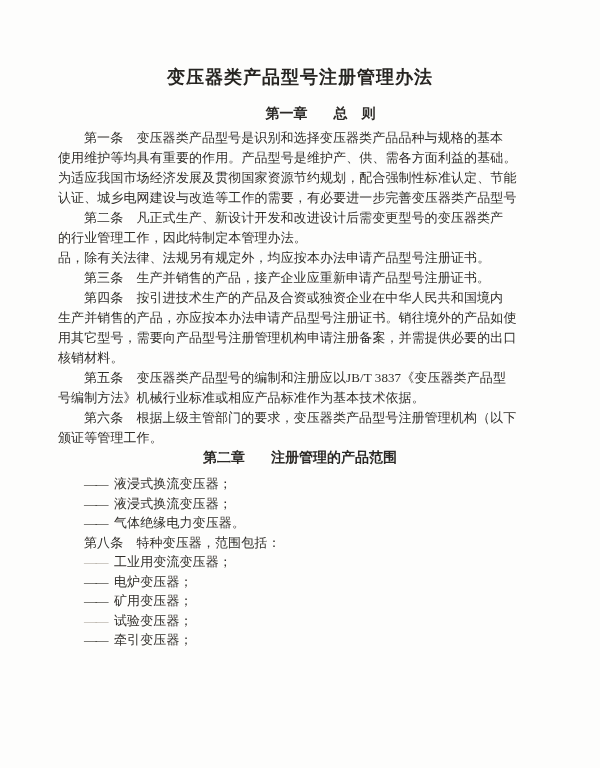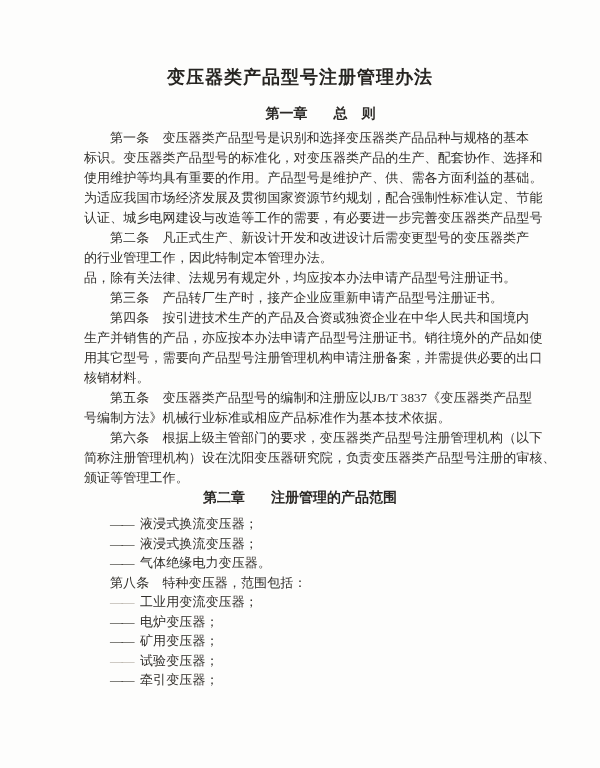--- a/index.html
+++ b/index.html
@@ -33,21 +33,21 @@
     text-align: center;
     font-size: 14px;
     line-height: 20px;
     font-weight: 700;
     color: #2b2926;
   }
   .chap-heading .chap-num { margin-right: 26px; }
   .chap1 { margin-top: 16px; padding-left: 41px; }
   .chap2 { margin-top: 0; }
   .body-lines {
-    padding-left: 84px;
+    padding-left: 58px;
     width: 480px;
   }
   .body1 { margin-top: 4px; }
   .body2 { margin-top: 6px; }
   .line {
     font-size: 13px;
     line-height: 20px;
     white-space: nowrap;
     letter-spacing: 0.1px;
   }
@@ -66,36 +66,34 @@
 <div class="page">
 
   <h1 class="doc-title">变压器类产品型号注册管理办法</h1>
 
   <div class="chap-heading chap1">
     <span class="chap-num">第一章</span><span>总　则</span>
   </div>
 
   <div class="body-lines body1">
       <div class="line first">第一条　变压器类产品型号是识别和选择变压器类产品品种与规格的基本</div>
-      <div class="line cont">标识。变压器类产品型号的标准化，对变压器类产品的生产、配套协作、选择和</div>
       <div class="line cont">使用维护等均具有重要的作用。产品型号是维护产、供、需各方面利益的基础。</div>
       <div class="line cont">为适应我国市场经济发展及贯彻国家资源节约规划，配合强制性标准认定、节能</div>
       <div class="line cont">认证、城乡电网建设与改造等工作的需要，有必要进一步完善变压器类产品型号</div>
       <div class="line first">第二条　凡正式生产、新设计开发和改进设计后需变更型号的变压器类产</div>
       <div class="line cont">的行业管理工作，因此特制定本管理办法。</div>
       <div class="line cont">品，除有关法律、法规另有规定外，均应按本办法申请产品型号注册证书。</div>
-      <div class="line first">第三条　产品转厂生产时，接产企业应重新申请产品型号注册证书。</div>
+      <div class="line first">第三条　生产并销售的产品，接产企业应重新申请产品型号注册证书。</div>
       <div class="line first">第四条　按引进技术生产的产品及合资或独资企业在中华人民共和国境内</div>
       <div class="line cont">生产并销售的产品，亦应按本办法申请产品型号注册证书。销往境外的产品如使</div>
       <div class="line cont">用其它型号，需要向产品型号注册管理机构申请注册备案，并需提供必要的出口</div>
       <div class="line cont">核销材料。</div>
       <div class="line first">第五条　变压器类产品型号的编制和注册应以JB/T 3837《变压器类产品型</div>
       <div class="line cont">号编制方法》机械行业标准或相应产品标准作为基本技术依据。</div>
       <div class="line first">第六条　根据上级主管部门的要求，变压器类产品型号注册管理机构（以下</div>
-      <div class="line cont">简称注册管理机构）设在沈阳变压器研究院，负责变压器类产品型号注册的审核、</div>
       <div class="line cont">颁证等管理工作。</div>
     </div>
 
   <div class="chap-heading chap2">
     <span class="chap-num">第二章</span><span>注册管理的产品范围</span>
   </div>
 
   <div class="body-lines body2">
       <div class="line item"><span class="dash">——</span><span>液浸式换流变压器；</span></div>
       <div class="line item"><span class="dash">——</span><span>液浸式换流变压器；</span></div>

